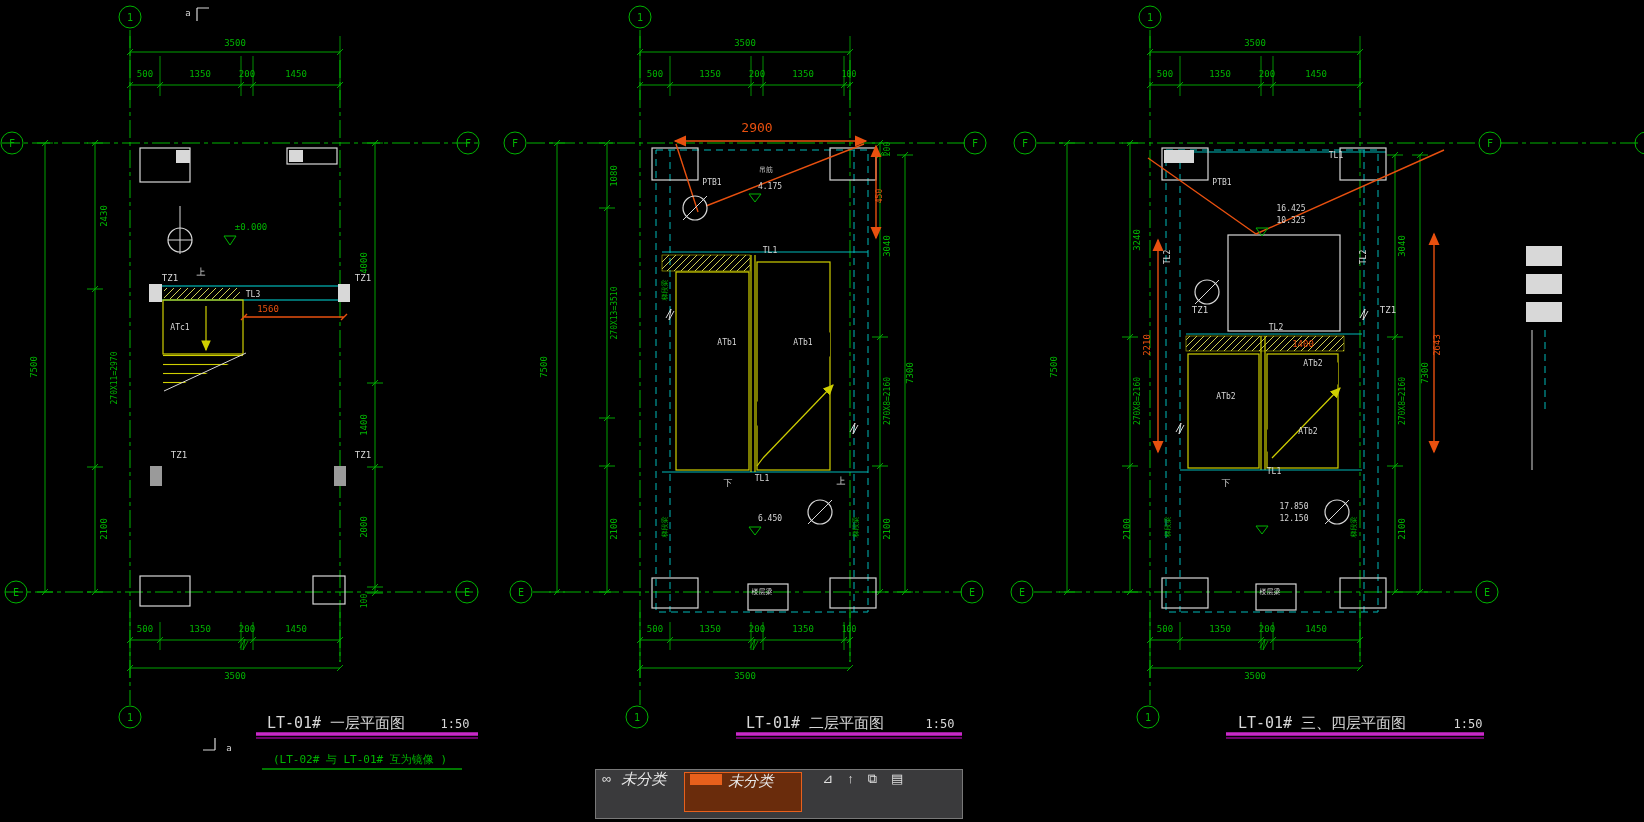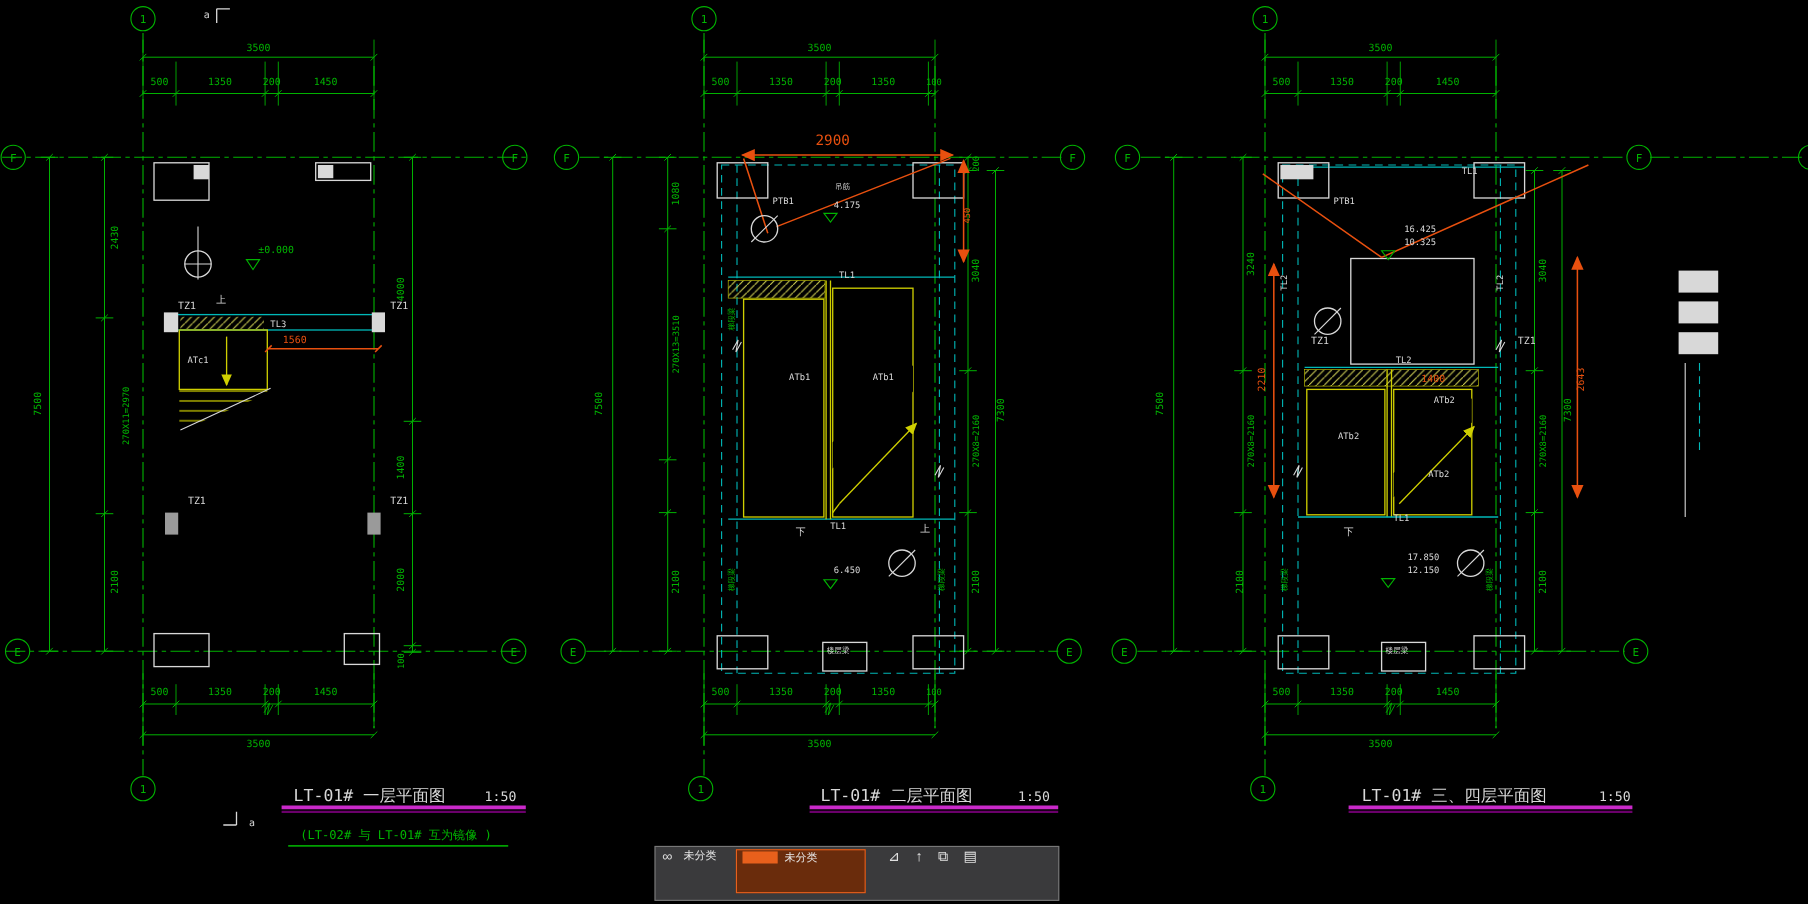--- a/index.html
+++ b/index.html
@@ -13,21 +13,21 @@
   .wf{fill:#d8d8d8;stroke:none;}
   .c{stroke:#00b8b8;fill:none;stroke-width:1.2;}
   .cd{stroke:#00b8b8;fill:none;stroke-width:1;stroke-dasharray:7 5;}
   .y{stroke:#cfcf00;fill:none;stroke-width:1.2;}
   .o{stroke:#e8500f;fill:none;stroke-width:1.4;}
   .toolbar{position:absolute;left:595px;top:769px;width:368px;height:50px;
     background:#3a3a3c;border:1px solid #787878;display:flex;align-items:flex-start;
     padding:2px 6px;box-sizing:border-box;font-family:"Liberation Sans",sans-serif;
     color:#e8e8e8;font-size:12px;gap:10px;}
   .tbicon{color:#e0e0e0;font-size:13px;line-height:14px;cursor:pointer;}
-  .tbtext{font-size:10px;line-height:14px;white-space:nowrap;}
+  .tbtext{font-size:15px;line-height:14px;white-space:nowrap;font-style:italic;}
   .tbactive{display:flex;align-items:flex-start;gap:6px;border:1px solid #e8601c;
     background:#6a2c0c;padding:1px 5px;margin-left:8px;width:118px;height:40px;box-sizing:border-box;}
   .swatch{display:inline-block;width:32px;height:11px;background:#e8601c;}
   .tbgroup{display:flex;gap:14px;margin-left:10px;}
 </style>
 </head>
 <body>
 
 
 

